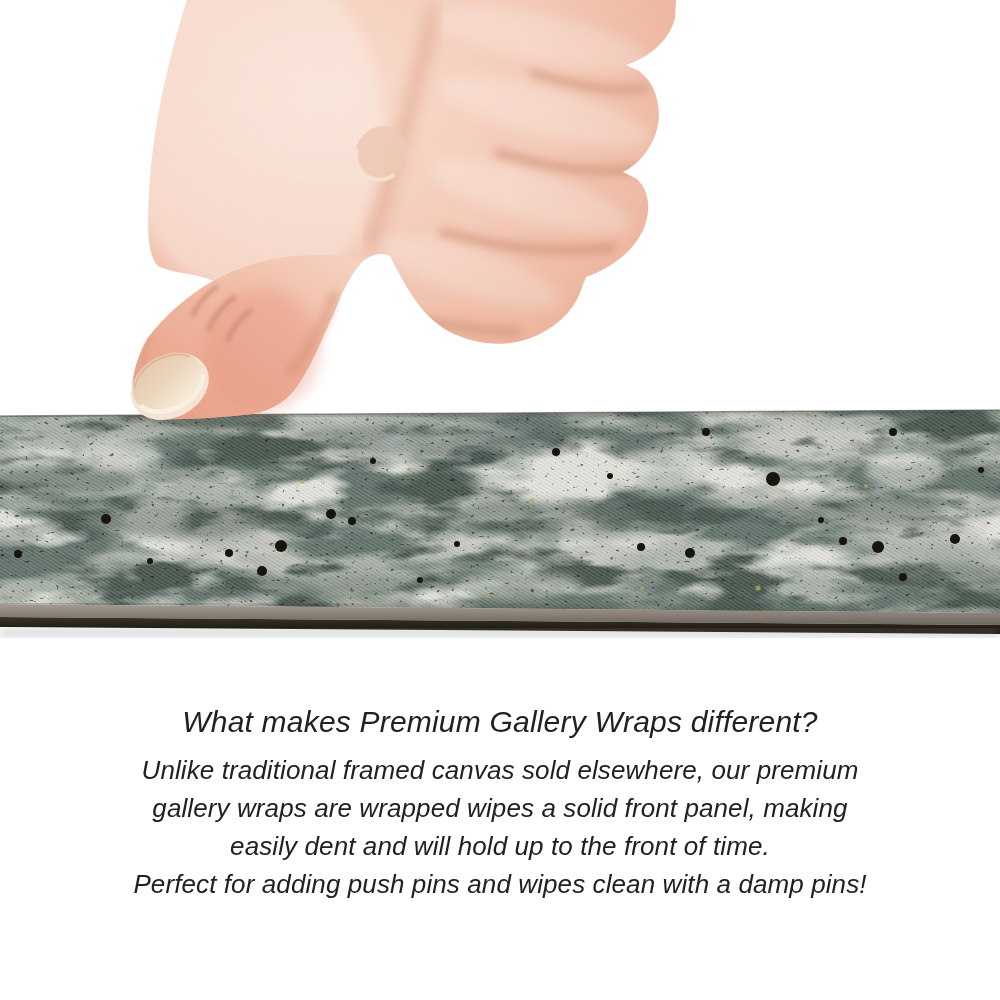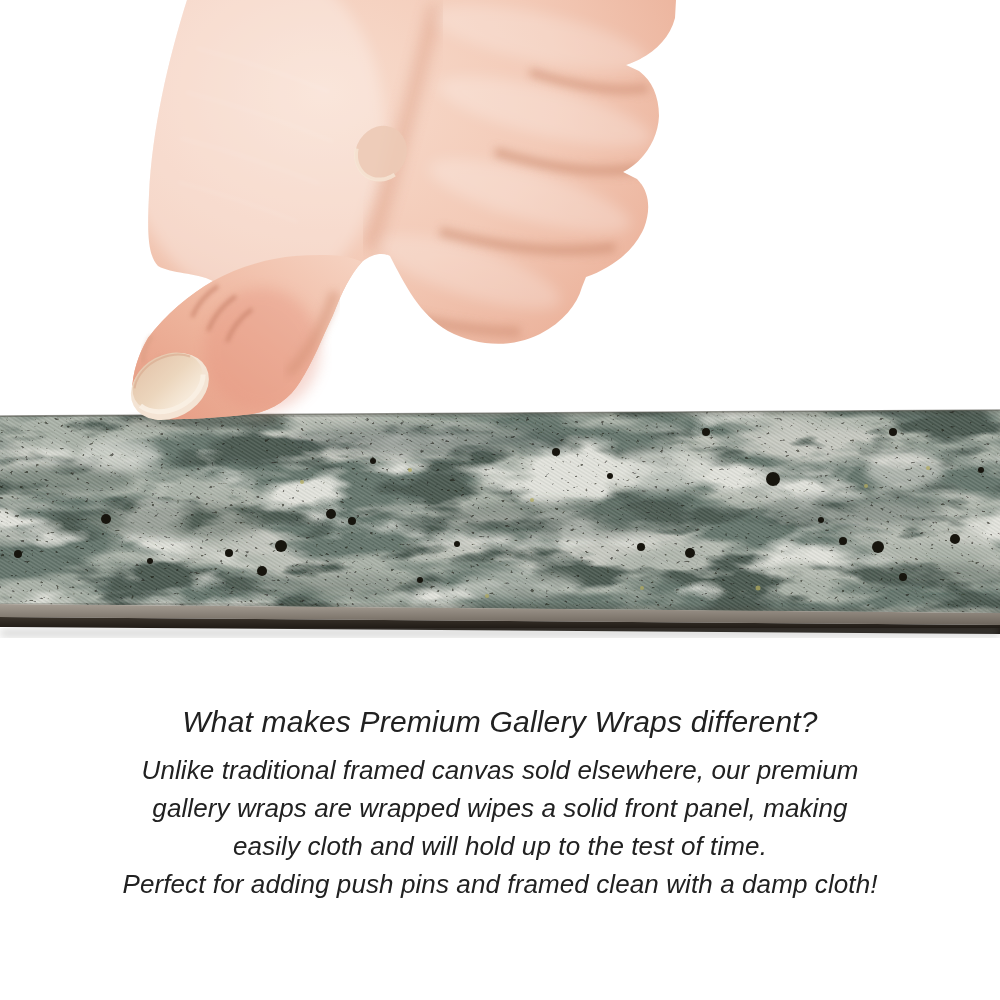--- a/index.html
+++ b/index.html
@@ -247,16 +247,16 @@
         <path d="M133,390 a37,27 0 0 0 70,2" stroke="#f9f0e3" stroke-width="5" fill="none" opacity="0.9"></path>
         <path d="M136,372 a37,27 0 0 1 64,-2" stroke="#d7a68b" stroke-width="2" fill="none" opacity="0.55"></path>
       </g>
     </g>
   </svg>
 
   <section class="caption">
     <h2>What makes Premium Gallery Wraps different?</h2>
     <p>Unlike traditional framed canvas sold elsewhere, our premium</p>
     <p>gallery wraps are wrapped wipes a solid front panel, making</p>
-    <p>easily cloth and will hold up to the test of time.</p>
-    <p>Perfect for adding push pins and framed clean with a damp cloth!</p>
+    <p>easily dent and will hold up to the front of time.</p>
+    <p>Perfect for adding push pins and wipes clean with a damp pins!</p>
   </section>
 </div>
 
 </body></html>

